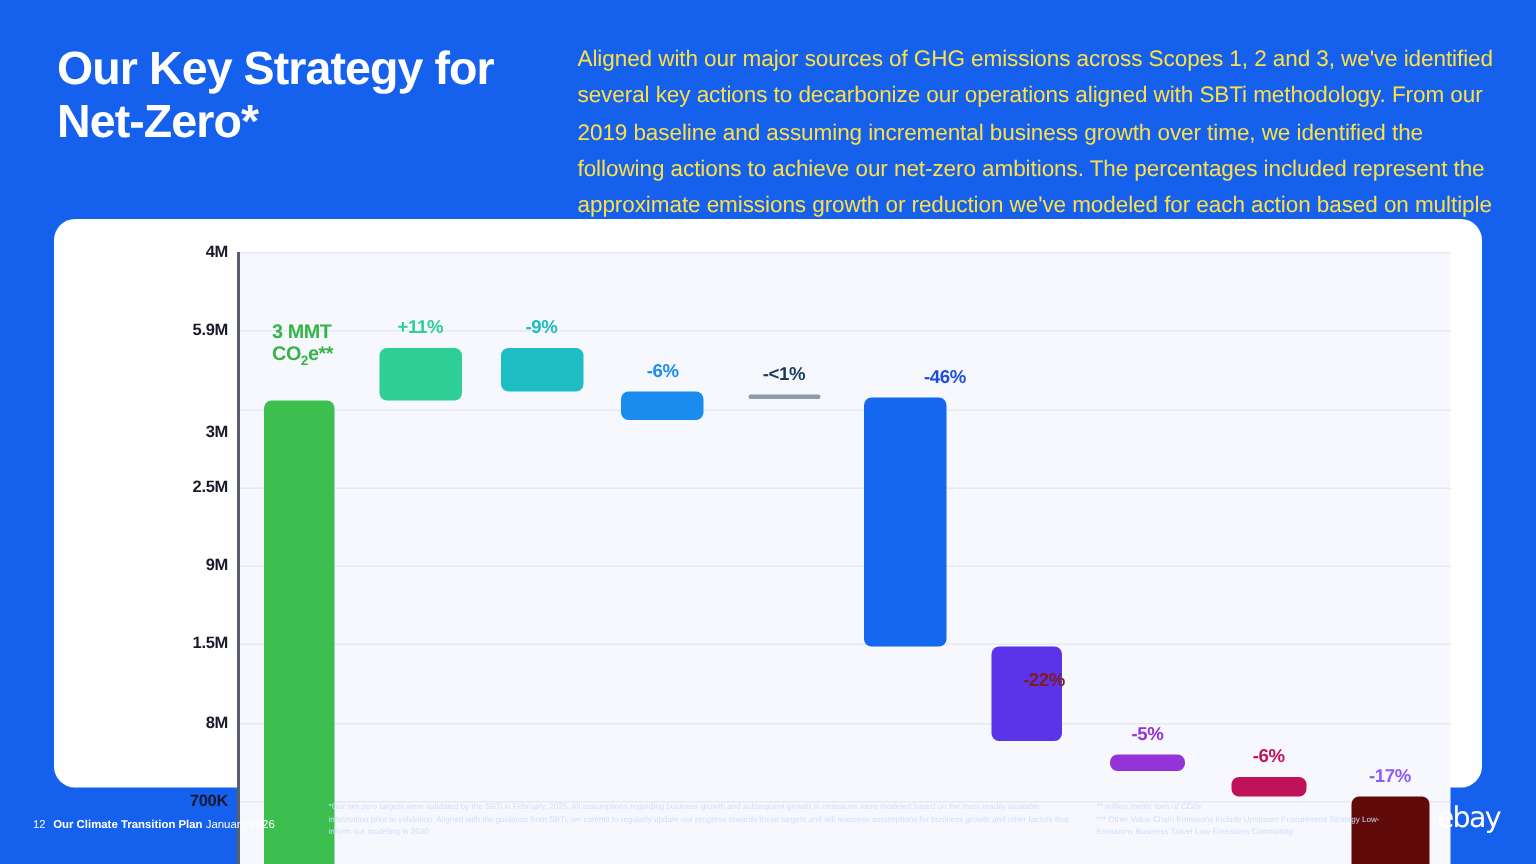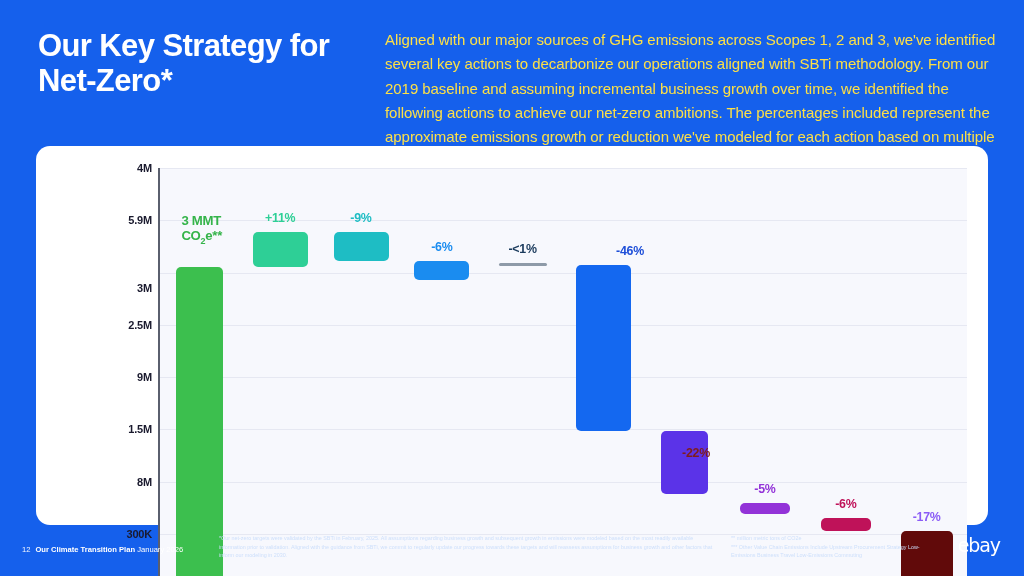--- a/index.html
+++ b/index.html
@@ -153,21 +153,21 @@
   <div class="chart-inner"></div>
 
   <div id="y-ticks">
       <div class="ytick" style="top: 22px;">4M</div>
       <div class="ytick" style="top: 74.25px;">5.9M</div>
       <div class="ytick" style="top: 142px;">3M</div>
       <div class="ytick" style="top: 178.75px;">2.5M</div>
       <div class="ytick" style="top: 231px;">9M</div>
       <div class="ytick" style="top: 283.25px;">1.5M</div>
       <div class="ytick" style="top: 335.5px;">8M</div>
-      <div class="ytick" style="top: 387.75px;">300K</div>
+      <div class="ytick" style="top: 387.75px;">700K</div>
     </div>
   <div id="gridlines">
       <div class="gridline" style="top: 22px;"></div>
       <div class="gridline" style="top: 74.25px;"></div>
       <div class="gridline" style="top: 126.5px;"></div>
       <div class="gridline" style="top: 178.75px;"></div>
       <div class="gridline" style="top: 231px;"></div>
       <div class="gridline" style="top: 283.25px;"></div>
       <div class="gridline" style="top: 335.5px;"></div>
       <div class="gridline" style="top: 387.75px;"></div>

